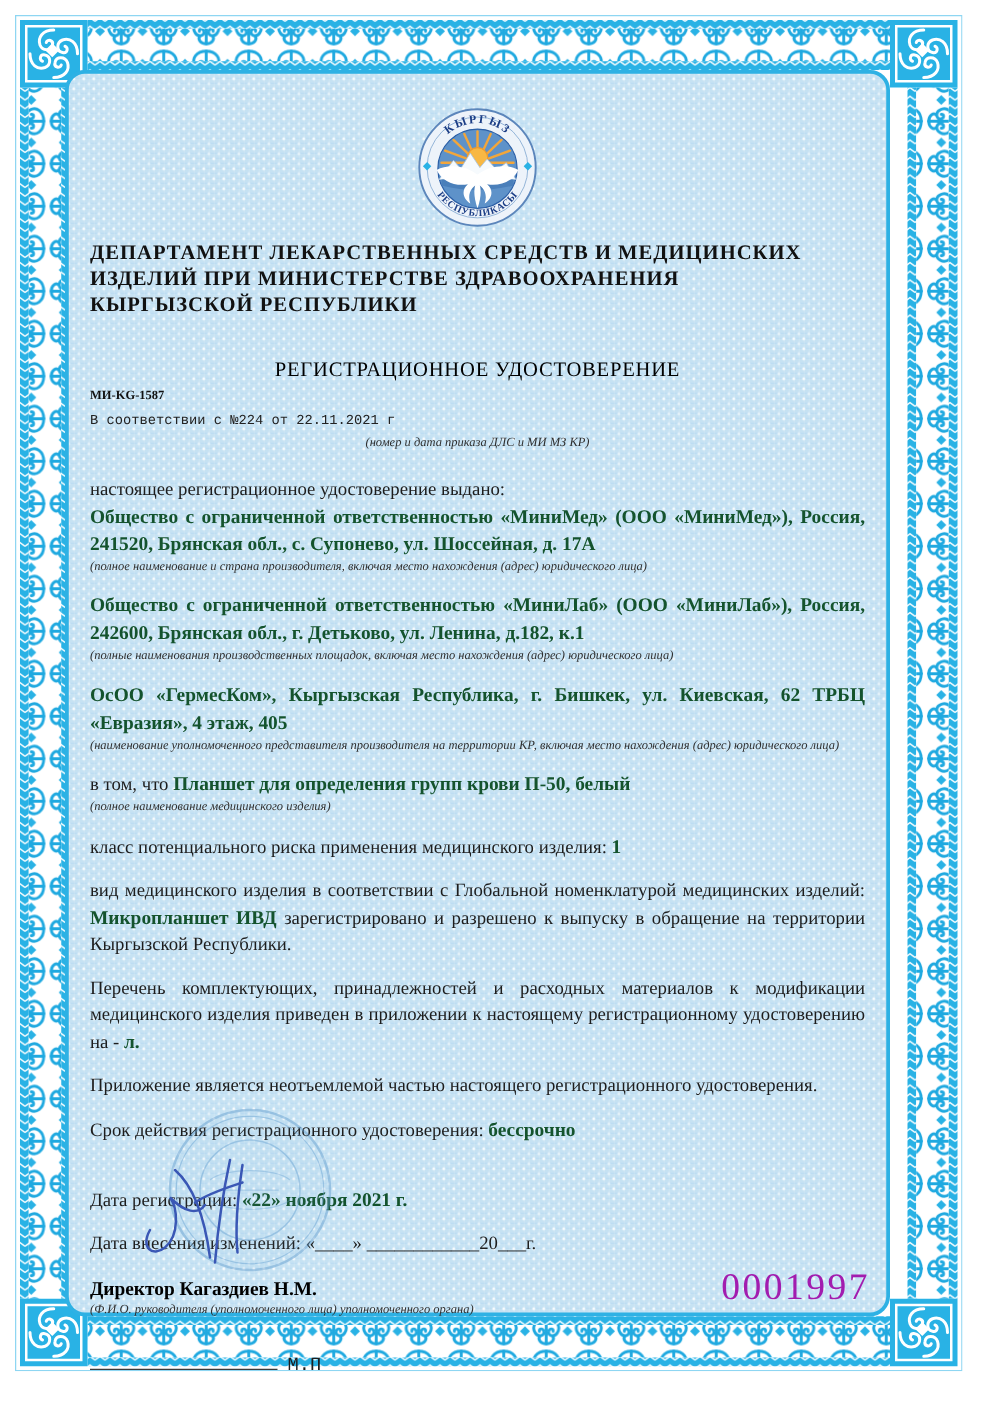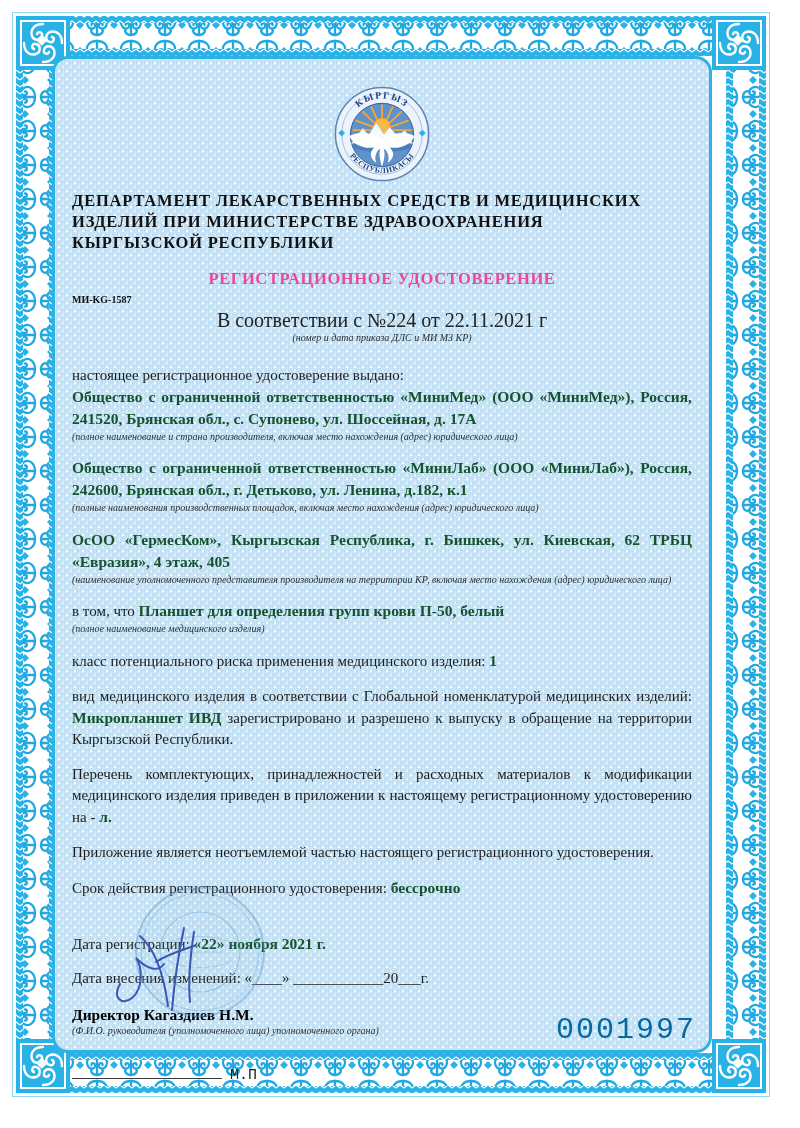--- a/index.html
+++ b/index.html
@@ -18,37 +18,37 @@
       radial-gradient(rgba(255,255,255,.55) 1px, rgba(255,255,255,0) 1.4px),
       linear-gradient(90deg, rgba(255,255,255,.14) 1px, rgba(255,255,255,0) 1px),
       linear-gradient(0deg, rgba(164,208,238,.35) 1px, rgba(255,255,255,0) 1px);
     background-size:8px 8px,8px 8px,4px 4px,4px 4px;
     background-position:0 0,4px 4px,0 0,0 0;
   }
   .content{position:absolute;left:40px;top:44px;width:660px;height:997px;box-sizing:border-box;
     padding:0 20px;color:#1d1d1d;}
   .emblem-wrap{width:96px;margin:30px auto 4px auto;}
   .h1{font-weight:bold;font-size:16.5px;line-height:21px;letter-spacing:.8px;color:#111;}
-  .doc-title{font-weight:bold;font-size:16.5px;line-height:21px;text-align:center;letter-spacing:.6px;color:#ec4899;margin-top:15px;}
+  .doc-title{font-weight:normal;font-size:16.5px;line-height:21px;text-align:center;letter-spacing:.6px;color:#000000;margin-top:31px;}
   .doc-num{font-weight:bold;font-size:10px;line-height:21px;text-align:left;color:#111;}
-  .accordance{font-size:20px;line-height:20px;text-align:center;color:#222;}
+  .accordance{font-size:11px;line-height:20px;text-align:left;color:#222;font-family:Liberation Mono, monospace;}
   .note{font-style:italic;font-size:10px;line-height:13.5px;color:#2e2e2e;}
   .note.center{text-align:center;margin-top:1px;}
   .para{font-size:15px;line-height:21px;margin:0;text-align:justify;}
   .para b{font-size:15.5px;color:#14532d;}
   .mt{margin-top:14px;}
   .mt-lg{margin-top:20px;}
   .sig-block{margin-top:16px;position:relative;}
   .sig-name{font-weight:bold;font-size:15.5px;color:#000;line-height:19px;}
   .sig-line-row{margin-top:27px;font-size:15px;line-height:19px;}
   .sig-line{display:inline-block;width:150px;border-bottom:1.2px solid #3a3a3a;height:14px;}
   .mp{margin-left:8px;font-family:Liberation Mono, monospace;}
   .serial{position:absolute;right:16px;bottom:6px;
-    font-family:Liberation Mono, monospace;
-    font-size:30px;letter-spacing:2px;color:#0369a1;}
+    font-family:Liberation Serif, serif;
+    font-size:30px;letter-spacing:2px;color:#a21caf;}
   .stamp{position:absolute;left:80px;top:828px;opacity:.45;pointer-events:none;}
   .signature{position:absolute;left:46px;top:850px;pointer-events:none;}
 </style>
 </head>
 <body>
 
 <div class="cert">
 
   <svg class="frame" width="758" height="1085" viewBox="0 0 758 1085" aria-hidden="true">
     <defs>

